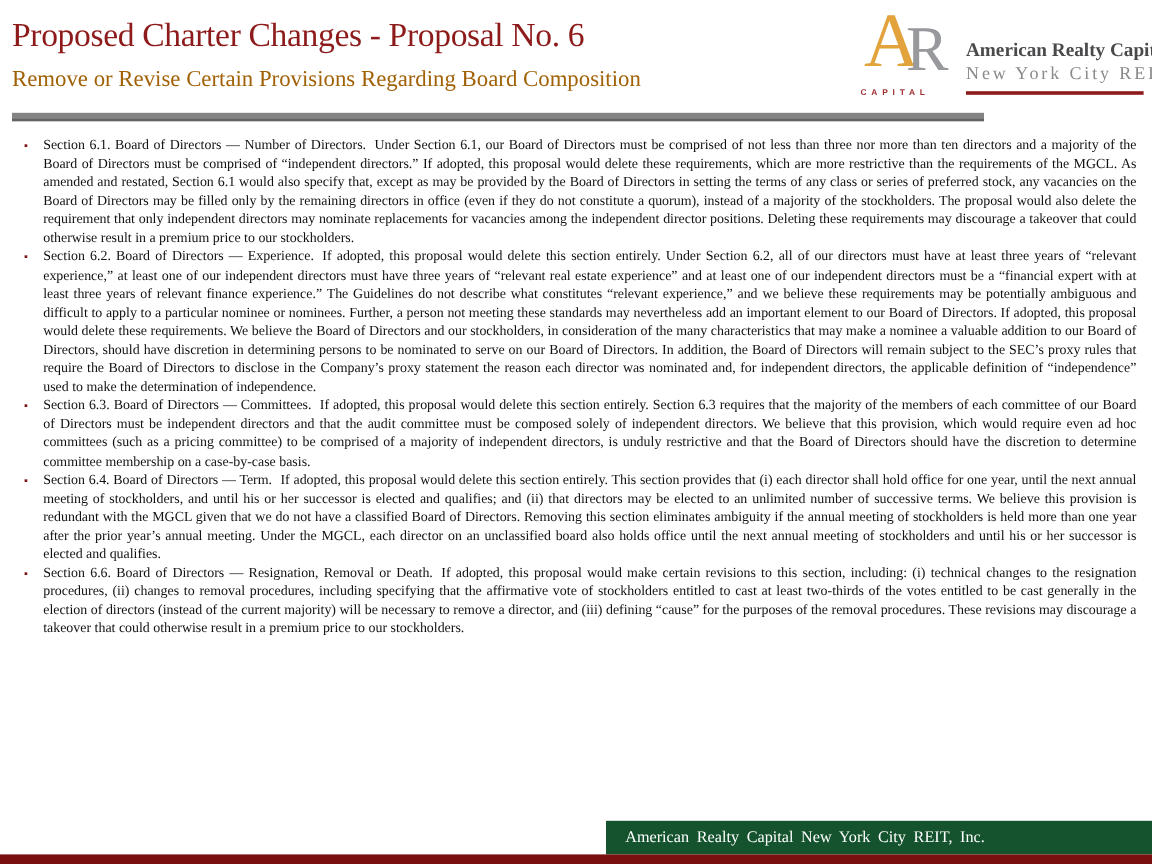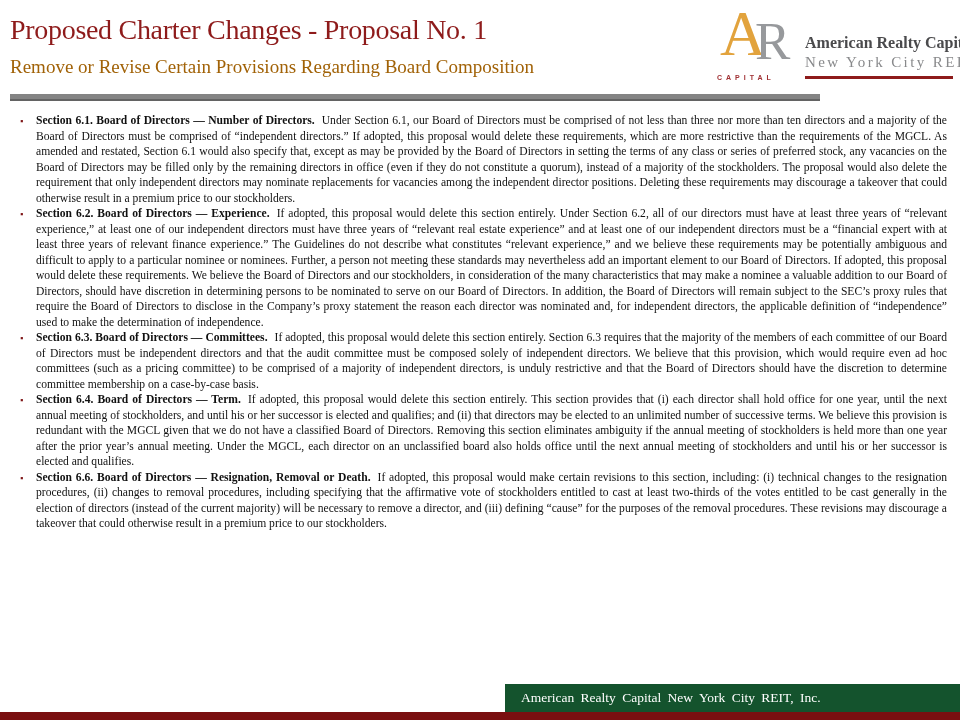--- a/index.html
+++ b/index.html
@@ -52,21 +52,21 @@
   
   .content {
     position:absolute; left:20px; top:113px; width:927px;
     font-size:11.6px; line-height:15.5px; text-align:justify;
   }
   .content ul { list-style:none; }
   .content li { position:relative; padding-left:16px; }
   .bullet-marker {
     position:absolute; left:0; top:1px; font-size:9px; color:#7e1416;
   }
-  .lead { font-weight:bold; margin-right:7px; }
+  .lead { font-weight:normal; margin-right:7px; }
 
   
   .footer-bar {
     position:absolute; left:505px; top:684px; width:479px; height:28px;
     background:#14532d; color:#ffffff;
   }
   .footer-company {
     position:absolute; left:16px; top:0; line-height:28px; font-size:13.5px;
     word-spacing:3px; white-space:nowrap;
   }
@@ -75,21 +75,21 @@
   }
   .bottom-strip {
     position:absolute; left:0; top:712px; width:960px; height:8px; background:#7a0f10;
   }
 </style>
 </head>
 <body>
 
 <div class="slide">
 
-  <div class="title">Proposed Charter Changes - Proposal No. 1</div>
+  <div class="title">Proposed Charter Changes - Proposal No. 6</div>
   <div class="subtitle">Remove or Revise Certain Provisions Regarding Board Composition</div>
   <div class="divider"></div>
 
   <div class="logo">
     <span class="logo-a">A</span>
     <span class="logo-r">R</span>
     <span class="logo-capital">CAPITAL</span>
     <span class="logo-line1">American Realty Capital</span>
     <span class="logo-line2">New York City REIT</span>
     <span class="logo-rule"></span>

